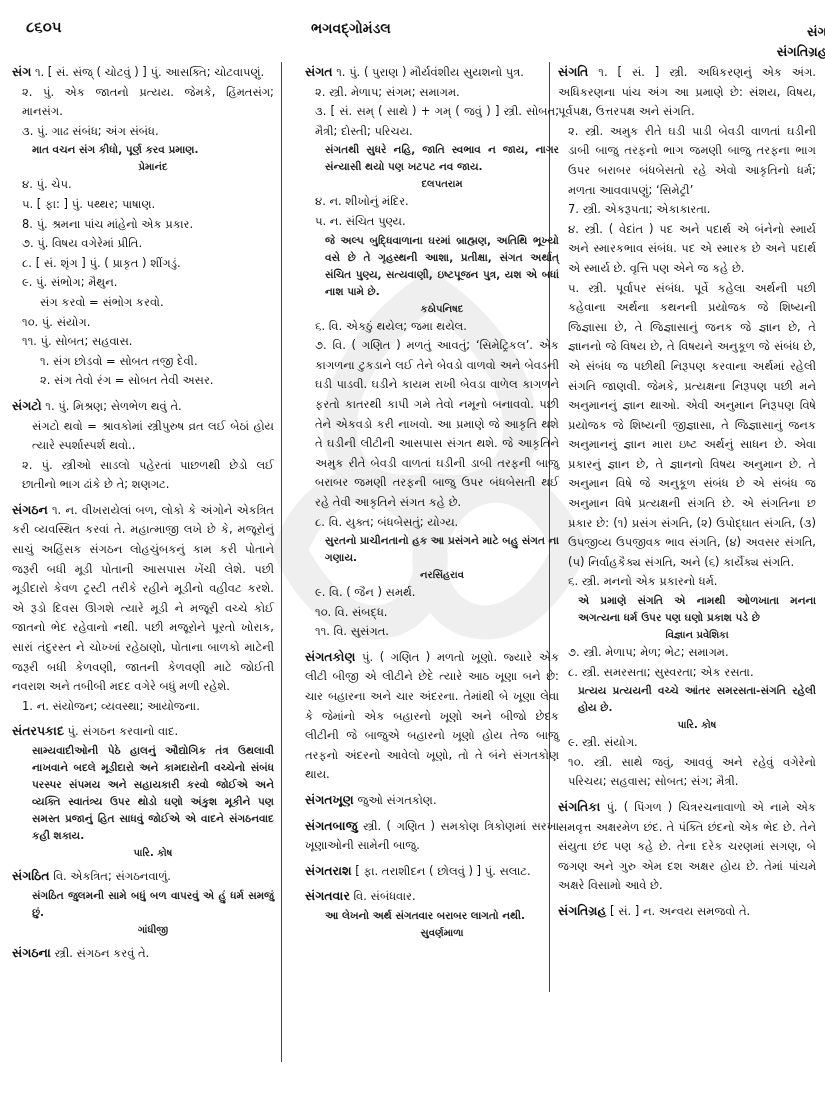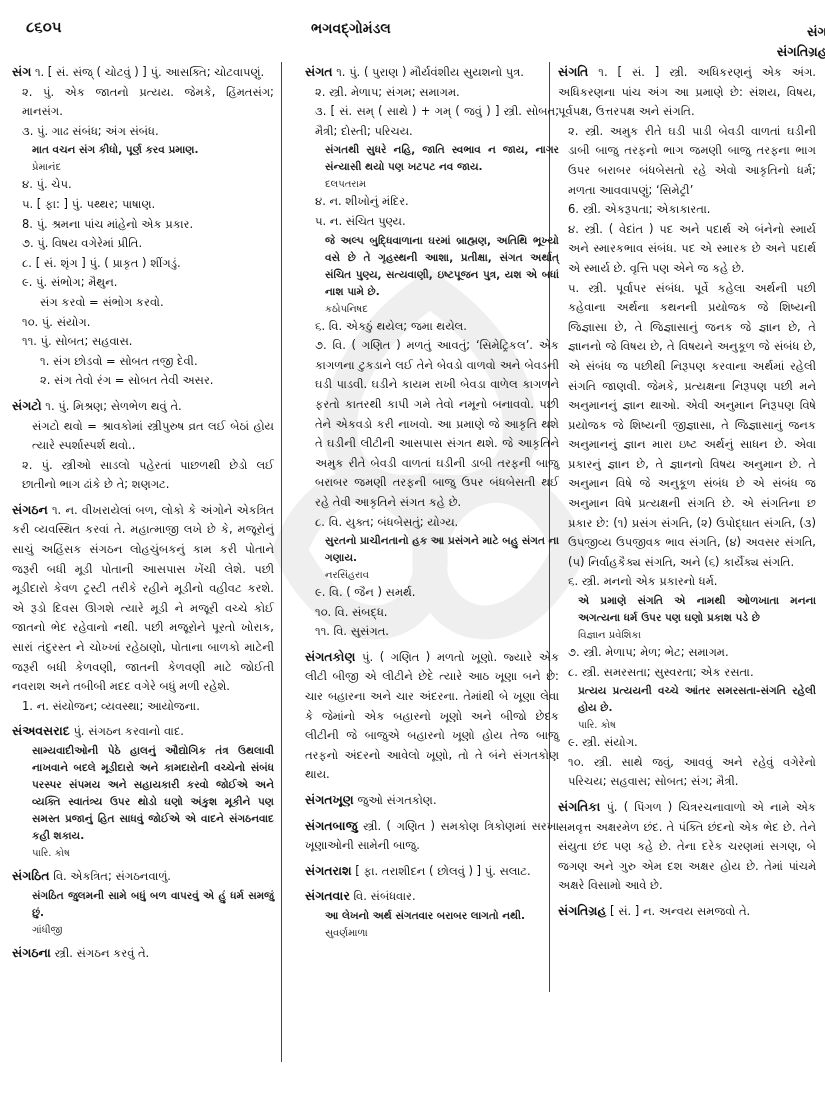--- a/index.html
+++ b/index.html
@@ -25,21 +25,21 @@
   .col-1 { left:12px; width:262px; }
   .col-2 { left:290px; width:254px;margin-left:15px; }
   .col-3 { left:558px; width:258px; }
   .rule { position:absolute; top:62px; width:1px; background:#444; }
   .rule-1 { left:281px; height:1000px; }
   .rule-2 { left:549px; height:930px; }
   .entry { margin:0 0 5px 0; }
   .hw { font-weight:bold; font-size:12.5px; }
   .sense { padding-left:10px; }
   .quote { padding-left:20px; font-size:10.5px; line-height:17px; font-weight:bold; color:#222; }
-  .src { display:block; text-align:left; font-size:10px; font-weight:normal; }
+  .src { display:block; text-align:center; font-size:10px; font-weight:bold; }
 </style>
 </head>
 <body>
 
 <svg class="watermark" viewBox="0 0 360 480">
   <g fill="none" stroke="#555" stroke-width="34">
     <path d="M180 40 C 60 120, 60 260, 180 240 C 300 260, 300 120, 180 40 Z"></path>
     <path d="M40 300 C 80 200, 170 230, 180 300 C 190 370, 100 420, 40 300 Z"></path>
     <path d="M320 300 C 280 200, 190 230, 180 300 C 170 370, 260 420, 320 300 Z"></path>
   </g>
@@ -79,21 +79,21 @@
     <span>૧. પું. મિશ્રણ; સેળભેળ થવું તે.</span>
     <div class="sense" style="padding-left:20px">સંગટો થવો = શ્રાવકોમાં સ્ત્રીપુરુષ વ્રત લઈ બેઠાં હોય ત્યારે સ્પર્શાસ્પર્શ થવો..</div>
     <div class="sense">૨. પું. સ્ત્રીઓ સાડલો પહેરતાં પાછળથી છેડો લઈ છાતીનો ભાગ ઢાંકે છે તે; શણગટ.</div>
   </div>
   <div class="entry">
     <span class="hw">સંગઠન</span>
     <span>૧. ન. વીખરાયેલાં બળ, લોકો કે અંગોને એકત્રિત કરી વ્યવસ્થિત કરવાં તે. મહાત્માજી લખે છે કે, મજૂરોનું સાચું અહિંસક સંગઠન લોહચુંબકનું કામ કરી પોતાને જરૂરી બધી મૂડી પોતાની આસપાસ ખેંચી લેશે. પછી મૂડીદારો કેવળ ટ્રસ્ટી તરીકે રહીને મૂડીનો વહીવટ કરશે. એ રૂડો દિવસ ઊગશે ત્યારે મૂડી ને મજૂરી વચ્ચે કોઈ જાતનો ભેદ રહેવાનો નથી. પછી મજૂરોને પૂરતો ખોરાક, સારાં તંદુરસ્ત ને ચોખ્ખાં રહેઠાણો, પોતાના બાળકો માટેની જરૂરી બધી કેળવણી, જાતની કેળવણી માટે જોઈતી નવરાશ અને તબીબી મદદ વગેરે બધું મળી રહેશે.</span>
     <div class="sense">1. ન. સંયોજન; વ્યવસ્થા; આયોજના.</div>
   </div>
   <div class="entry">
-    <span class="hw">સંઅવસરાદ</span>
+    <span class="hw">સંતરપકાદ</span>
     <span>પું. સંગઠન કરવાનો વાદ.</span>
     <div class="quote"><span>સામ્યવાદીઓની પેઠે હાલનું ઔદ્યોગિક તંત્ર ઉથલાવી નાખવાને બદલે મૂડીદારો અને કામદારોની વચ્ચેનો સંબંધ પરસ્પર સંપમય અને સહાયકારી કરવો જોઈએ અને વ્યક્તિ સ્વાતંત્ર્ય ઉપર થોડો ઘણો અંકુશ મૂકીને પણ સમસ્ત પ્રજાનું હિત સાધવું જોઈએ એ વાદને સંગઠનવાદ કહી શકાય.</span><span class="src">પારિ. કોષ</span></div>
   </div>
   <div class="entry">
     <span class="hw">સંગઠિત</span>
     <span>વિ. એકત્રિત; સંગઠનવાળું.</span>
     <div class="quote"><span>સંગઠિત જુલમની સામે બધું બળ વાપરવું એ હું ધર્મ સમજું છું.</span><span class="src">ગાંધીજી</span></div>
   </div>
   <div class="entry">
     <span class="hw">સંગઠના</span>
@@ -140,21 +140,21 @@
     <span>વિ. સંબંધવાર.</span>
     <div class="quote"><span>આ લેખનો અર્થ સંગતવાર બરાબર લાગતો નથી.</span><span class="src">સુવર્ણમાળા</span></div>
   </div>
 </div>
 
 <div class="col col-3">
   <div class="entry">
     <span class="hw">સંગતિ</span>
     <span>૧. [ સં. ] સ્ત્રી. અધિકરણનું એક અંગ. અધિકરણના પાંચ અંગ આ પ્રમાણે છે: સંશય, વિષય, પૂર્વપક્ષ, ઉત્તરપક્ષ અને સંગતિ.</span>
     <div class="sense">૨. સ્ત્રી. અમુક રીતે ઘડી પાડી બેવડી વાળતાં ઘડીની ડાબી બાજુ તરફનો ભાગ જમણી બાજુ તરફના ભાગ ઉપર બરાબર બંધબેસતો રહે એવો આકૃતિનો ધર્મ; મળતા આવવાપણું; ‘સિમેટ્રી’</div>
-    <div class="sense">6. સ્ત્રી. એકરૂપતા; એકાકારતા.</div>
+    <div class="sense">7. સ્ત્રી. એકરૂપતા; એકાકારતા.</div>
     <div class="sense">૪. સ્ત્રી. ( વેદાંત ) પદ અને પદાર્થ એ બંનેનો સ્માર્ય અને સ્મારકભાવ સંબંધ. પદ એ સ્મારક છે અને પદાર્થ એ સ્માર્ય છે. વૃત્તિ પણ એને જ કહે છે.</div>
     <div class="sense">૫. સ્ત્રી. પૂર્વાપર સંબંધ. પૂર્વે કહેલા અર્થની પછી કહેવાના અર્થના કથનની પ્રયોજક જે શિષ્યની જિજ્ઞાસા છે, તે જિજ્ઞાસાનું જનક જે જ્ઞાન છે, તે જ્ઞાનનો જે વિષય છે, તે વિષયને અનુકૂળ જે સંબંધ છે, એ સંબંધ જ પછીથી નિરૂપણ કરવાના અર્થમાં રહેલી સંગતિ જાણવી. જેમકે, પ્રત્યક્ષના નિરૂપણ પછી મને અનુમાનનું જ્ઞાન થાઓ. એવી અનુમાન નિરૂપણ વિષે પ્રયોજક જે શિષ્યની જીજ્ઞાસા, તે જિજ્ઞાસાનું જનક અનુમાનનું જ્ઞાન મારા ઇષ્ટ અર્થનું સાધન છે. એવા પ્રકારનું જ્ઞાન છે, તે જ્ઞાનનો વિષય અનુમાન છે. તે અનુમાન વિષે જે અનુકૂળ સંબંધ છે એ સંબંધ જ અનુમાન વિષે પ્રત્યક્ષની સંગતિ છે. એ સંગતિના છ પ્રકાર છે: (૧) પ્રસંગ સંગતિ, (૨) ઉપોદ્ઘાત સંગતિ, (૩) ઉપજીવ્ય ઉપજીવક ભાવ સંગતિ, (૪) અવસર સંગતિ, (૫) નિર્વાહકૈક્ય સંગતિ, અને (૬) કાર્યૈક્ય સંગતિ.</div>
     <div class="sense">૬. સ્ત્રી. મનનો એક પ્રકારનો ધર્મ.</div>
     <div class="quote"><span>એ પ્રમાણે સંગતિ એ નામથી ઓળખાતા મનના અગત્યના ધર્મ ઉપર પણ ઘણો પ્રકાશ પડે છે</span><span class="src">વિજ્ઞાન પ્રવેશિકા</span></div>
     <div class="sense">૭. સ્ત્રી. મેળાપ; મેળ; ભેટ; સમાગમ.</div>
     <div class="sense">૮. સ્ત્રી. સમરસતા; સુસ્વરતા; એક રસતા.</div>
     <div class="quote"><span>પ્રત્યય પ્રત્યયની વચ્ચે આંતર સમરસતા-સંગતિ રહેલી હોય છે.</span><span class="src">પારિ. કોષ</span></div>
     <div class="sense">૯. સ્ત્રી. સંયોગ.</div>
     <div class="sense">૧૦. સ્ત્રી. સાથે જવું, આવવું અને રહેવું વગેરેનો પરિચય; સહવાસ; સોબત; સંગ; મૈત્રી.</div>
   </div>

